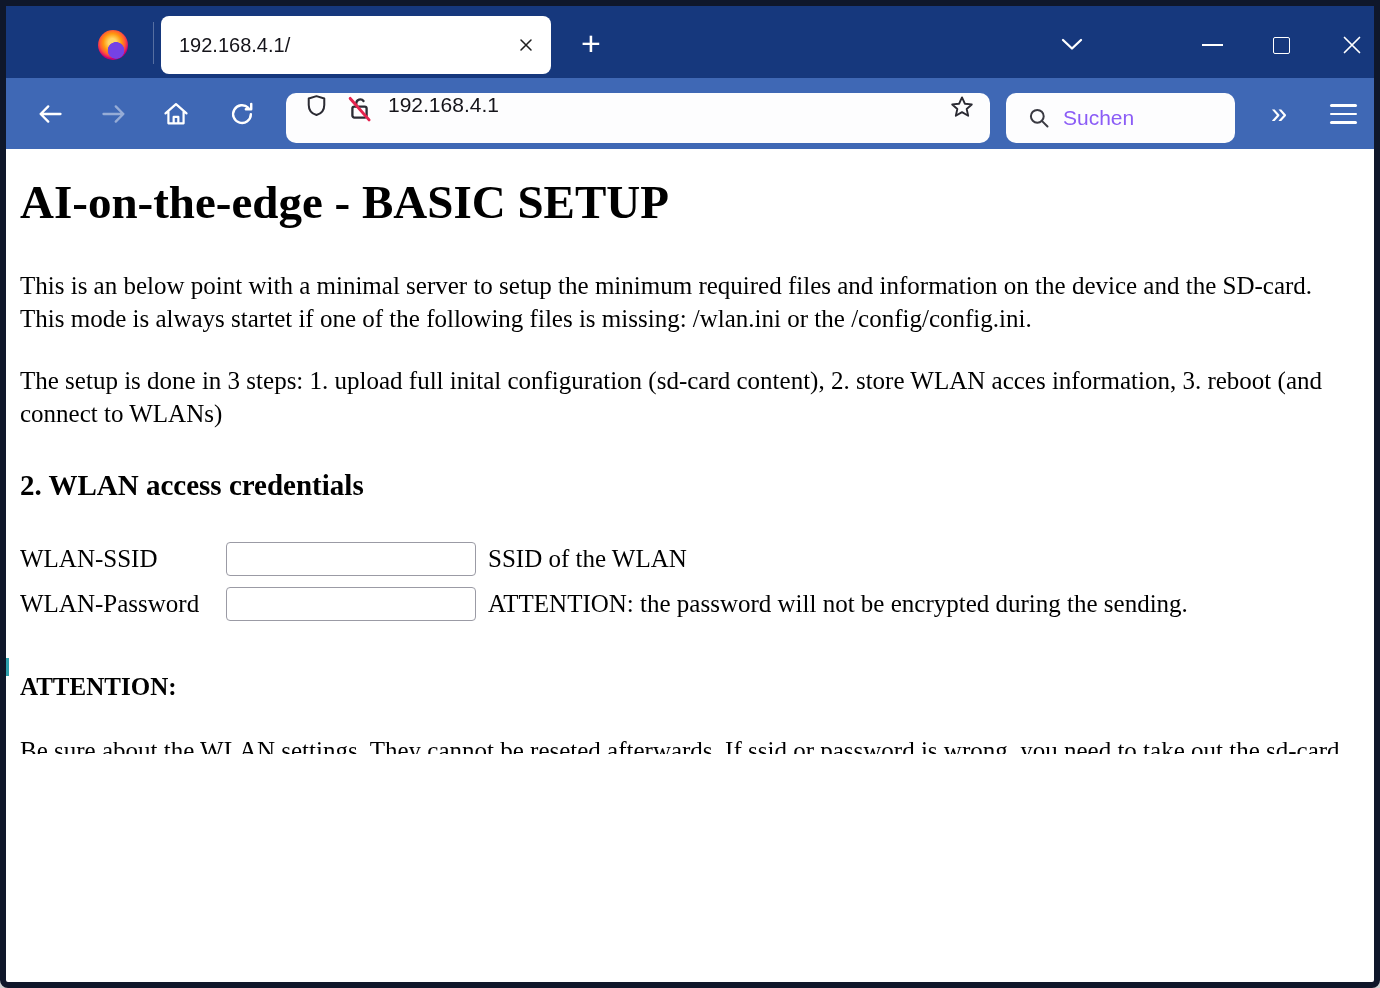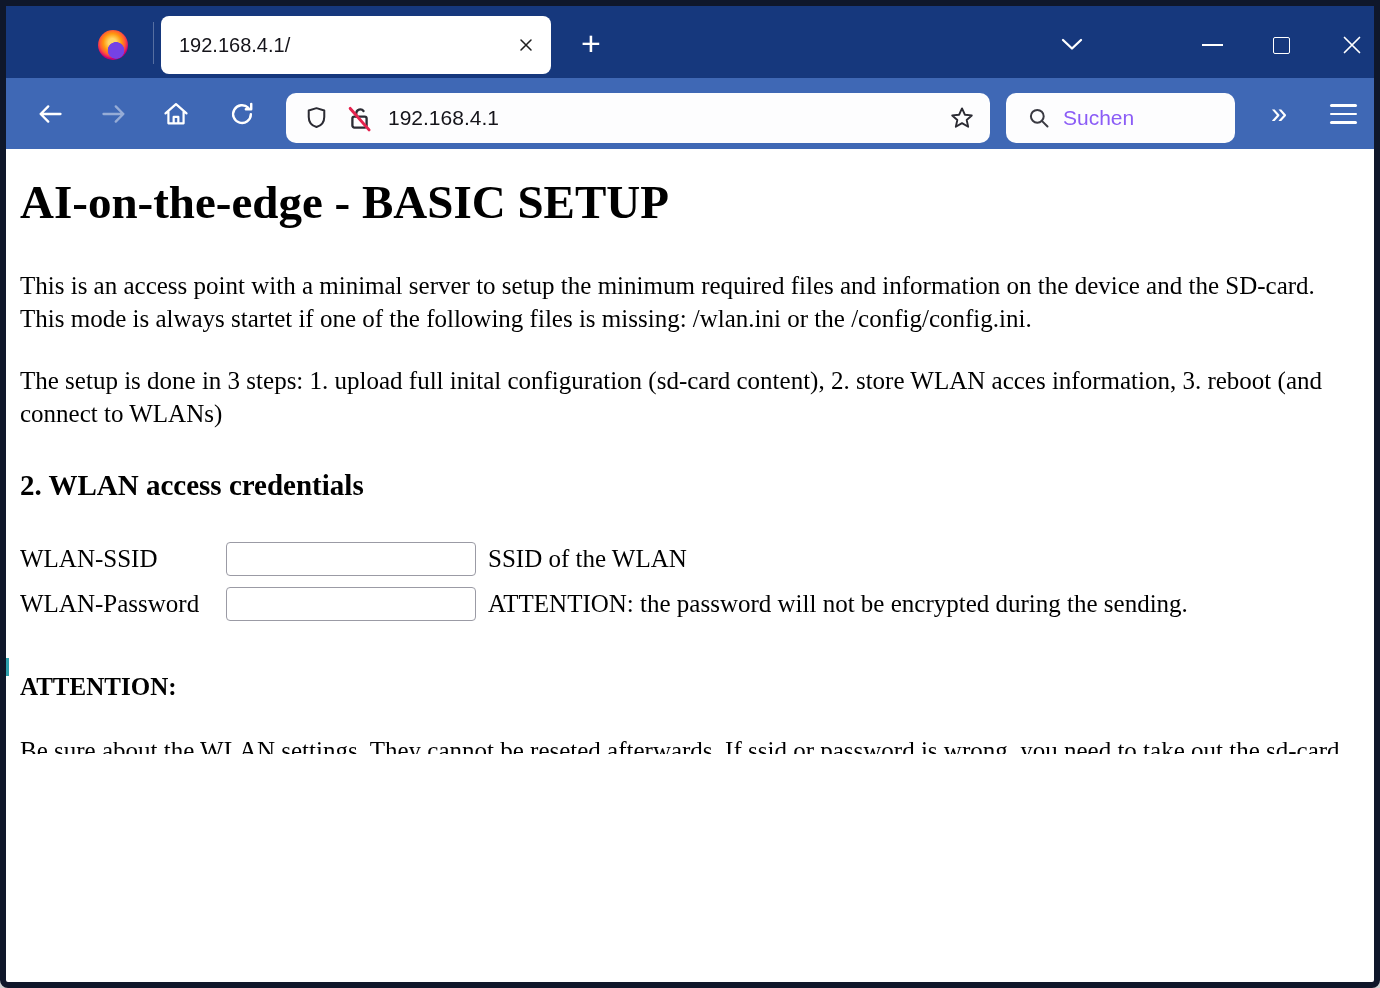--- a/index.html
+++ b/index.html
@@ -35,21 +35,21 @@
   .win-close { position:absolute; left:1335px; top:28px; width:22px; height:22px; }
   
   .toolbar { position:relative; height:71px; background:#3f68b5; }
   .nav-btn { position:absolute; top:21px; width:30px; height:30px; display:flex; align-items:center; justify-content:center; }
   .nav-back { left:29px; }
   .nav-fwd  { left:93px; opacity:0.45; }
   .nav-home { left:155px; }
   .nav-reload { left:221px; }
   .addressbar {
     position:absolute; left:280px; top:15px; width:704px; height:50px; background:#fdfdfe;
-    border-radius:10px; display:flex; align-items:center; padding:0 14px 0 17px;
+    border-radius:10px; display:flex; align-items:flex-start; padding:0 14px 0 17px;
   }
   .addr-icon { display:flex; align-items:center; justify-content:center; }
   .addr-url { font-size:21px; color:#15141a; margin-left:13px; flex:1 1 auto; }
   .searchbox {
     position:absolute; left:1000px; top:15px; width:229px; height:50px; background:#fdfdfe;
     border-radius:10px; display:flex; align-items:center; padding:0 12px 0 21px;
   }
   .search-text { font-size:21px; color:#8b5cf6; margin-left:12px; }
   .overflow-btn { position:absolute; left:1252px; top:14px; width:42px; height:42px; border:none; background:transparent;
     color:#ffffff; font-size:29px; line-height:42px; text-align:center; padding:0; font-family:"Liberation Sans",sans-serif; }
@@ -177,21 +177,21 @@
     <span class="menu-btn">
       <span class="menu-bar"></span>
         <span class="menu-bar"></span>
         <span class="menu-bar"></span>
     </span>
   </div>
 
   <div class="content">
     <h1 class="page-title">AI-on-the-edge - BASIC SETUP</h1>
 
-    <p class="para">This is an access point with a minimal server to setup the minimum required files and information on the device and the SD-card. This mode is always startet if one of the following files is missing: /wlan.ini or the /config/config.ini.</p>
+    <p class="para">This is an below point with a minimal server to setup the minimum required files and information on the device and the SD-card. This mode is always startet if one of the following files is missing: /wlan.ini or the /config/config.ini.</p>
     <p class="para">The setup is done in 3 steps: 1. upload full inital configuration (sd-card content), 2. store WLAN acces information, 3. reboot (and connect to WLANs)</p>
 
     <h3 class="section-heading">2. WLAN access credentials</h3>
 
     <div class="form-grid">
       <span class="form-label">WLAN-SSID</span>
       <span>
         <input class="text-input" type="text" value="" style="">
       </span>
       <span class="form-desc">SSID of the WLAN</span>

